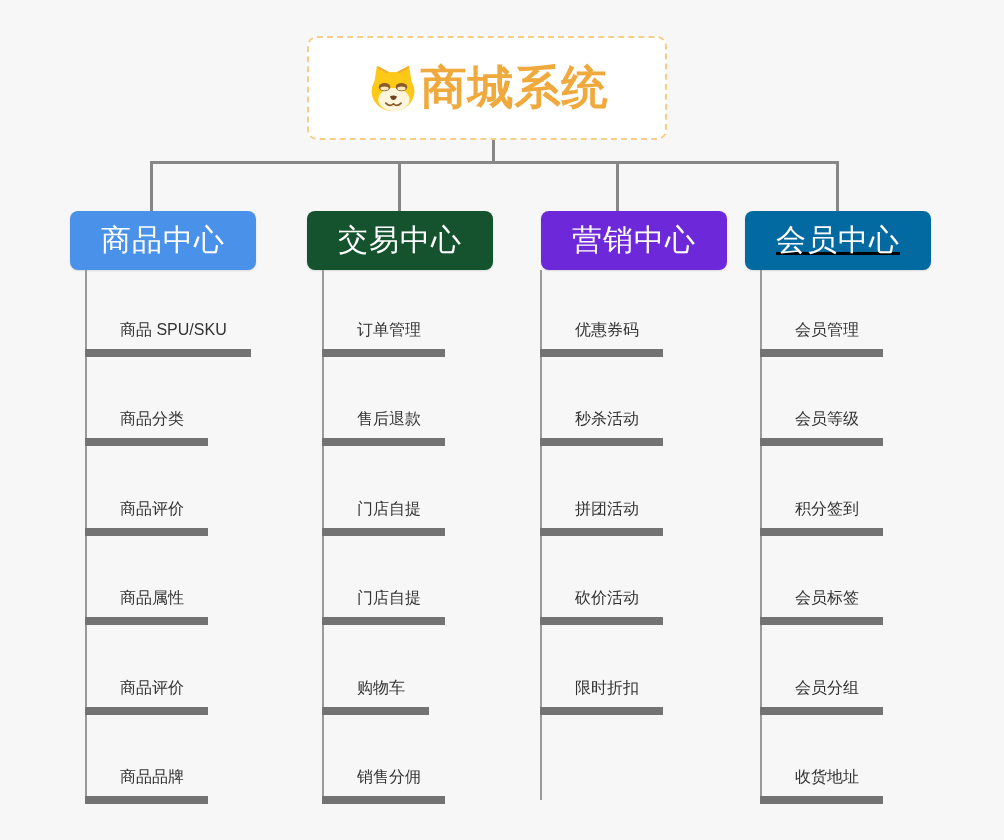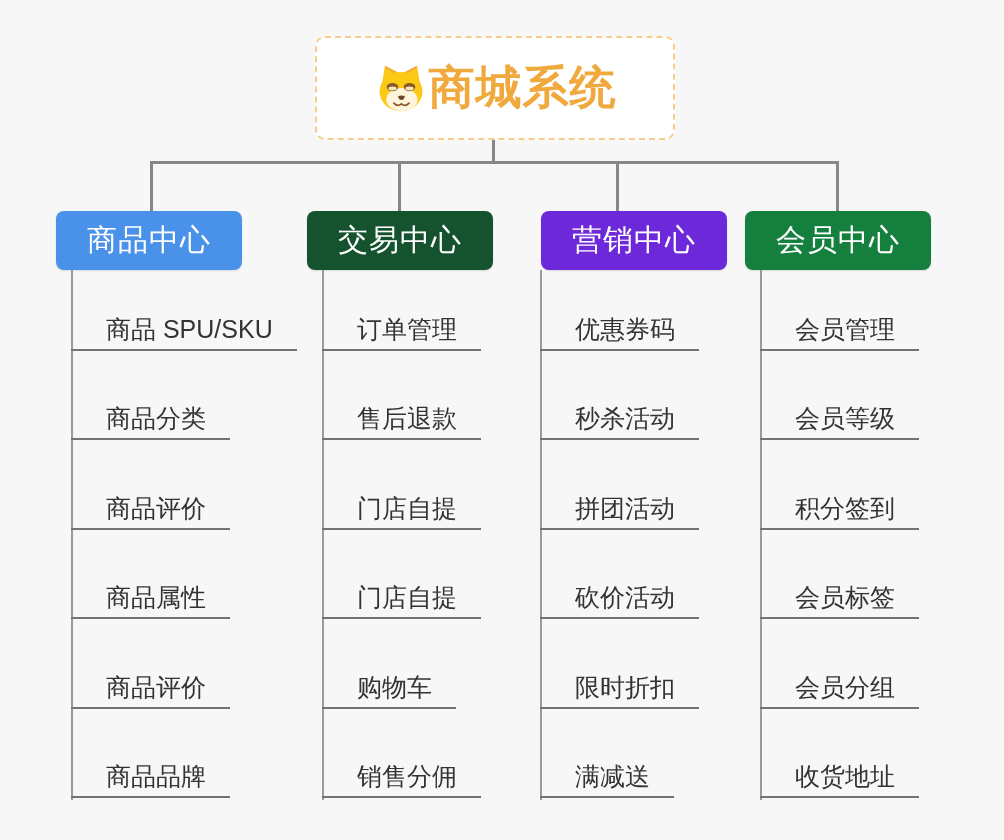--- a/index.html
+++ b/index.html
@@ -6,64 +6,64 @@
   body {
     width:1004px; height:840px;
     background:#F7F7F7;
     font-family:"Liberation Sans","DejaVu Sans",sans-serif;
     position:relative; overflow:hidden;
   }
   .canvas { position:absolute; inset:0; }
 
   
   .root-box {
-    position:absolute; left:315px; top:36px;
+    position:absolute; left:307px; top:36px;
     width:360px; height:104px; box-sizing:border-box;
     background:#FFFFFF;
     border:2px dashed #F7CD8B; border-radius:10px;
     display:flex; align-items:center; justify-content:center; gap:1px;
   }
   .root-label {
     font-size:46px; font-weight:600; color:#F0A93C;
     letter-spacing:1px; white-space:nowrap;
   }
   .root-icon { width:54px; height:50px; flex:0 0 auto; }
 
   
   .conn { position:absolute; background:#878787; }
   .stem  { left:492px; top:140px; width:3px;  height:22px; }
   .hbar  { left:150px; top:161px; width:689px; height:3px; }
   .drop  { top:161px; width:3px; height:50px; }
   .drop-0{ left:150px; } .drop-1{ left:398px; } .drop-2{ left:616px; } .drop-3{ left:836px; }
 
   
   .column { position:absolute; top:211px; width:260px; height:610px; }
-  .col-0{ left:56px; } .col-1{ left:307px; } .col-2{ left:525px; } .col-3{ left:745px; }
+  .col-0{ left:70px; } .col-1{ left:307px; } .col-2{ left:525px; } .col-3{ left:745px; }
 
   .branch-box {
     position:absolute; left:0; top:0;
     width:186px; height:59px; border-radius:8px;
     display:flex; align-items:center; justify-content:center;
     box-shadow:0 1px 2px rgba(0,0,0,0.12);
   }
   .branch-box span {
     color:#FFFFFF; font-size:30px; white-space:nowrap; letter-spacing:1px;
   }
 
   .col-line {
     position:absolute; left:15px; top:59px;
     width:2px; height:530px; background:#9A9A9A;
   }
 
   .item {
     position:absolute; left:15px;
     white-space:nowrap;
-    font-size:25px; line-height:33px; color:#333333;
+    font-size:16px; line-height:33px; color:#333333;
     padding:0 24px 3px 35px;
-    border-bottom:2px solid #737373;
+    border-bottom:8px solid #737373;
   }
   .r0{ top:102px; } .r1{ top:191px; } .r2{ top:281px; }
   .r3{ top:370px; } .r4{ top:460px; } .r5{ top:549px; }
 </style>
 </head>
 <body>
 
 <div class="canvas">
 
   <div class="root-box" style="border-color: rgb(247, 205, 139);">
@@ -120,25 +120,24 @@
   <div class="column col-2">
     <div class="branch-box" style="background-color: #6d28d9; margin-left: 16px;">
       <span>营销中心</span>
     </div>
     <div class="col-line"></div>
     <div class="item r0">优惠券码</div>
     <div class="item r1">秒杀活动</div>
     <div class="item r2">拼团活动</div>
     <div class="item r3">砍价活动</div>
     <div class="item r4">限时折扣</div>
-    <div class="item r5">满减送</div>
   </div>
 
   <div class="column col-3">
-    <div class="branch-box" style="background-color: #15803d;">
+    <div class="branch-box" style="background-color: #0369a1; text-decoration: underline;">
       <span>会员中心</span>
     </div>
     <div class="col-line"></div>
     <div class="item r0">会员管理</div>
     <div class="item r1">会员等级</div>
     <div class="item r2">积分签到</div>
     <div class="item r3">会员标签</div>
     <div class="item r4">会员分组</div>
     <div class="item r5">收货地址</div>
   </div>

